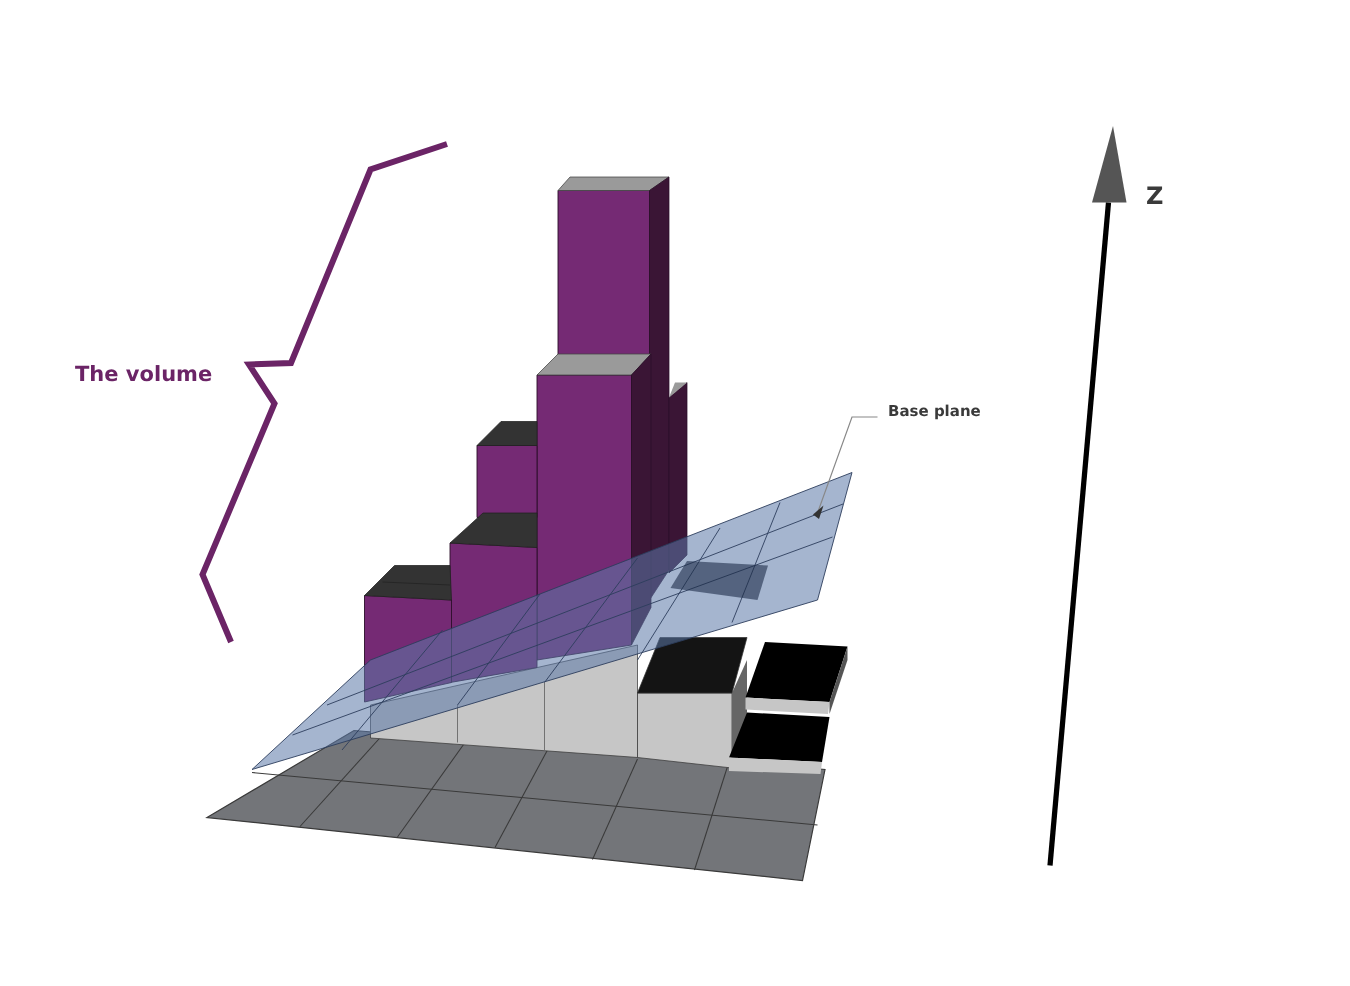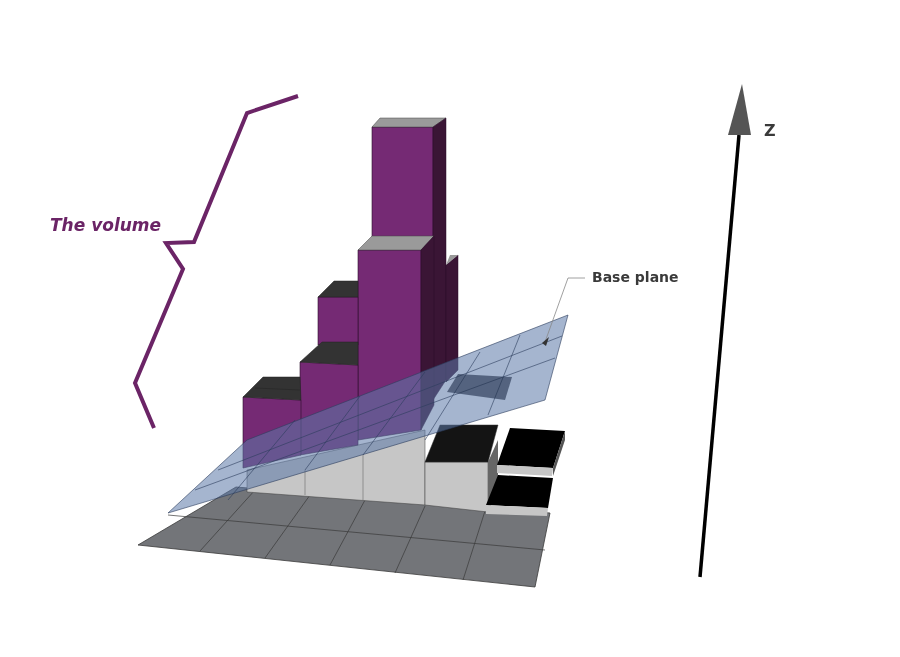--- a/index.html
+++ b/index.html
@@ -1,20 +1,20 @@
 <!DOCTYPE html>
 <html><head>
 <meta charset="utf-8">
 <style>
   html, body { margin:0; padding:0; background:#ffffff; }
   body { width:900px; height:657px; position:relative; overflow:hidden; font-family:"DejaVu Sans", sans-serif; }
   #scene { position:absolute; left:0; top:0; width:900px; height:657px; }
   .label { position:absolute; font-family:"DejaVu Sans", sans-serif; font-weight:bold; white-space:nowrap; }
-  .volume-label { left:50px; top:215px; font-size:17px;font-style:italic; }
-  .base-label { left:592px; top:269px; font-size:14px; }
+  .volume-label { left:50px; top:242px; font-size:14px; }
+  .base-label { left:592px; top:269px; font-size:10px; }
   .z-label { left:764px; top:121px; font-size:16px; }
 </style>
 </head>
 <body>
 
 <svg id="scene" viewBox="0 0 900 657" xmlns="http://www.w3.org/2000/svg">
 
   <g>
     <polygon points="138,545 236,487 550,513 535,587" fill="#737579" stroke="#3a3a3a" stroke-width="0.8"></polygon>
     <line x1="168" y1="515" x2="545" y2="550" stroke="#3a3a3a" stroke-width="0.7"></line>

